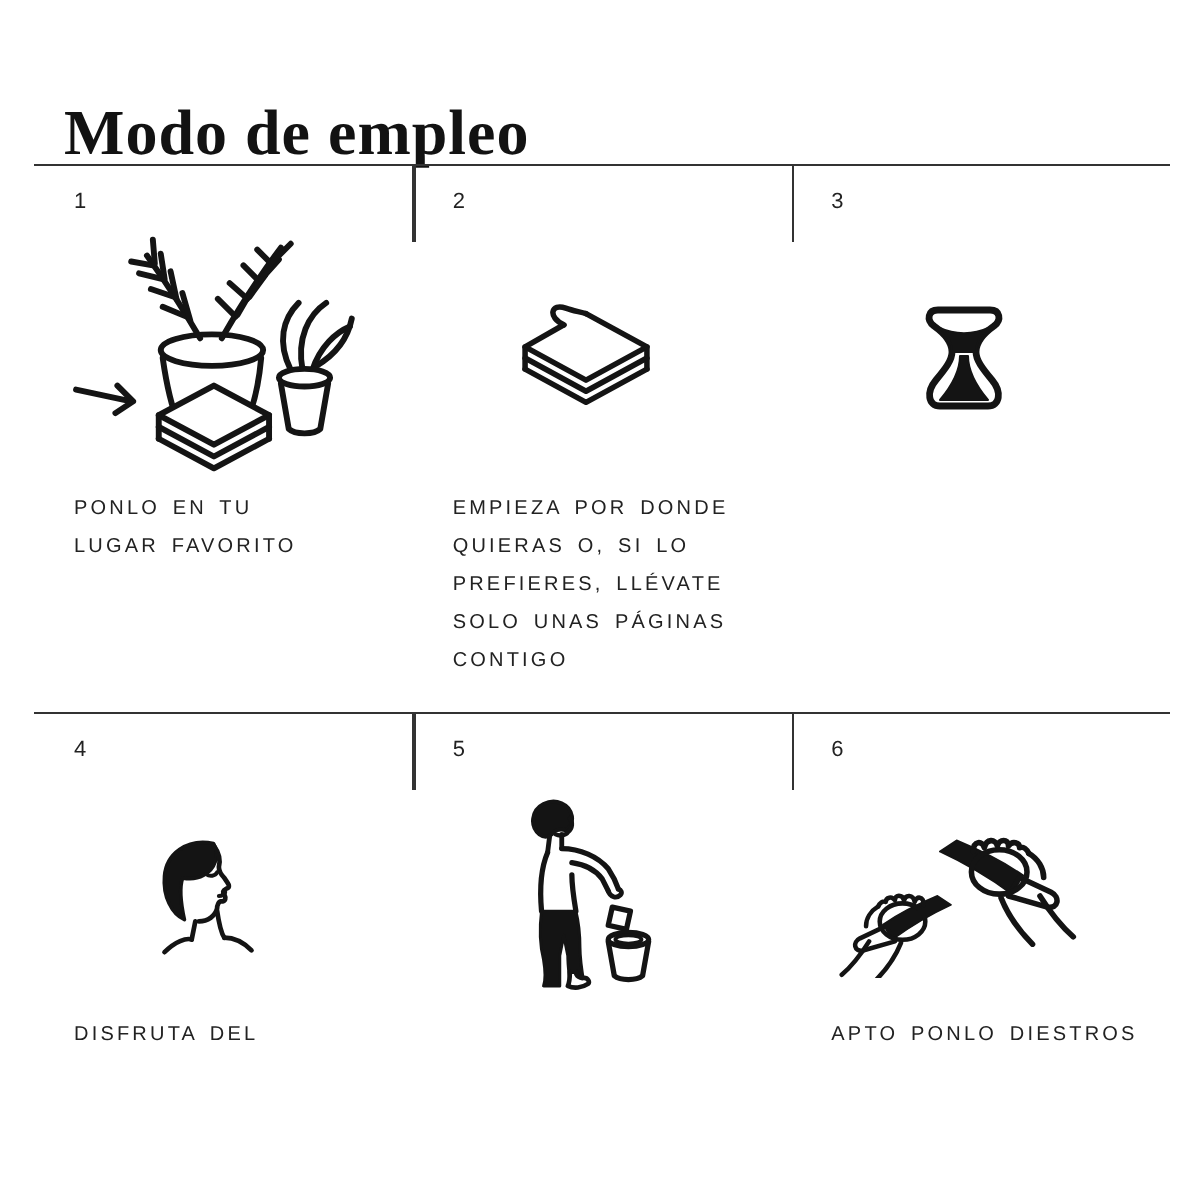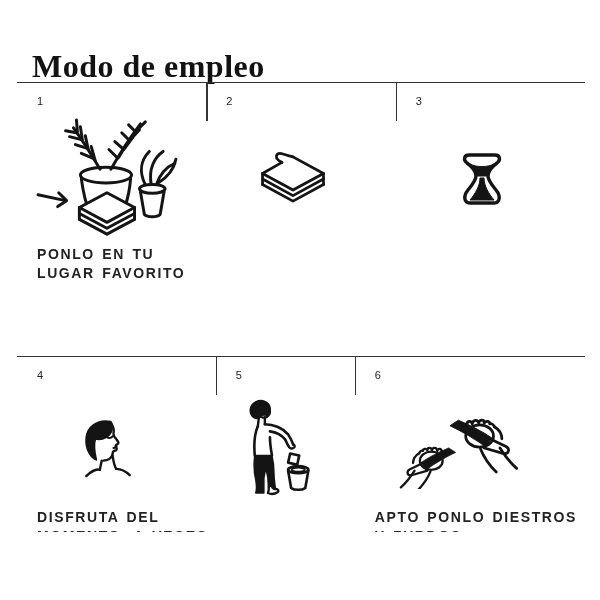--- a/index.html
+++ b/index.html
@@ -21,22 +21,22 @@
   .row2{height:244px;}
   .cell{position:relative;padding:0 8px 0 20px;box-sizing:border-box;}
   .cell.tick::before{
     content:"";position:absolute;left:0;top:0;width:1.5px;height:38px;background:#333;
   }
   .num{padding-top:12px;height:18px;font-size:11px;letter-spacing:1px;color:#222;}
   .icon-box{height:132px;display:flex;align-items:center;justify-content:center;}
   .row2 .icon-box{height:121px;}
   .icon-box svg{transform:translateX(-14px);}
   .caption{
-    font-size:14px;letter-spacing:1.6px;word-spacing:2px;line-height:19px;
-    white-space:pre;color:#222;font-weight:bold;
+    font-size:10px;letter-spacing:1.6px;word-spacing:2px;line-height:19px;
+    white-space:pre;color:#222;
   }
   svg .ln{fill:none;stroke:#141414;stroke-width:3;stroke-linecap:round;stroke-linejoin:round;}
   svg .fillwhite{fill:#fff;}
   svg .solid{fill:#141414;stroke:#141414;stroke-linejoin:round;}
 </style>
 </head>
 <body>
 
 <div class="page">
 
@@ -101,20 +101,25 @@
         <div class="icon-box">
           <svg width="72" height="54" viewBox="0 0 78 58">
             <path class="ln fillwhite" d="M39,5 L72,23 L39,41 L6,23 L27,11"></path>
             <path class="ln fillwhite" d="M27,11 C18,7 20,-1 28,2 C32,3.5 36,4 39,5"></path>
             <path class="ln" d="M6,23 L6,35"></path>
               <path class="ln" d="M72,23 L72,35"></path>
             <path class="ln" d="M6,29 L39,47 L72,29"></path>
             <path class="ln" d="M6,35 L39,53 L72,35"></path>
           </svg>
         </div>
+        <div class="caption">EMPIEZA POR DONDE
+QUIERAS O, SI LO
+PREFIERES, LLÉVATE
+SOLO UNAS PÁGINAS
+CONTIGO</div>
       </div>
 
       <div class="cell tick">
         <div class="num">3</div>
         <div class="icon-box">
           <svg width="46" height="54" viewBox="0 0 46 54">
             <path class="ln fillwhite" style="stroke-width:3.4" d="M10,3 L36,3 C41,3 42,8 38,11 C31,16 29,20 29,24 C29,28 32,32 37,38 C42,44 41,51 35,51 L11,51 C5,51 4,44 9,38 C14,32 17,28 17,24 C17,20 15,16 8,11 C4,8 5,3 10,3 Z"></path>
             <path class="solid" style="stroke-width:1" d="M11,12 C18,15.5 28,15.5 35,12 C30,16 29,20 29,24 L17,24 C17,20 16,16 11,12 Z"></path>
             <path class="solid" style="stroke-width:1" d="M21,26 C21,34 16,42 11,48 L35,48 C30,42 25,34 25,26 Z"></path>
           </svg>

